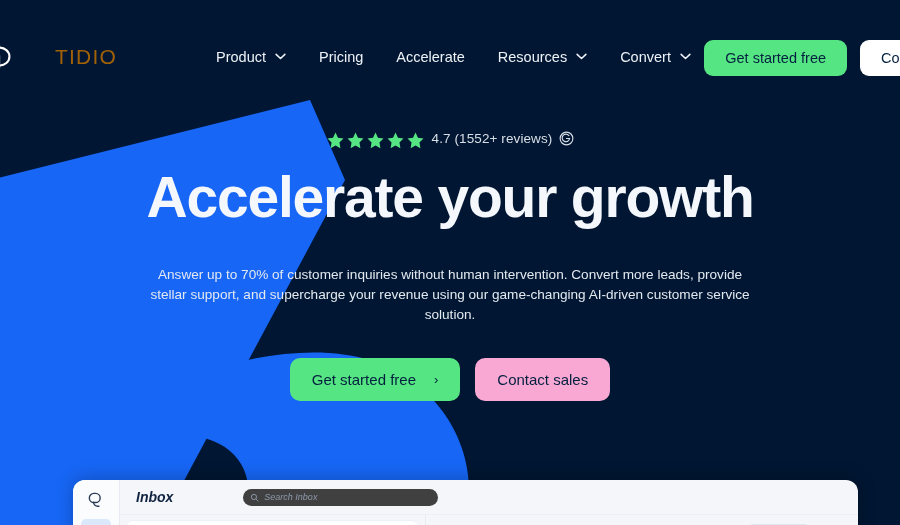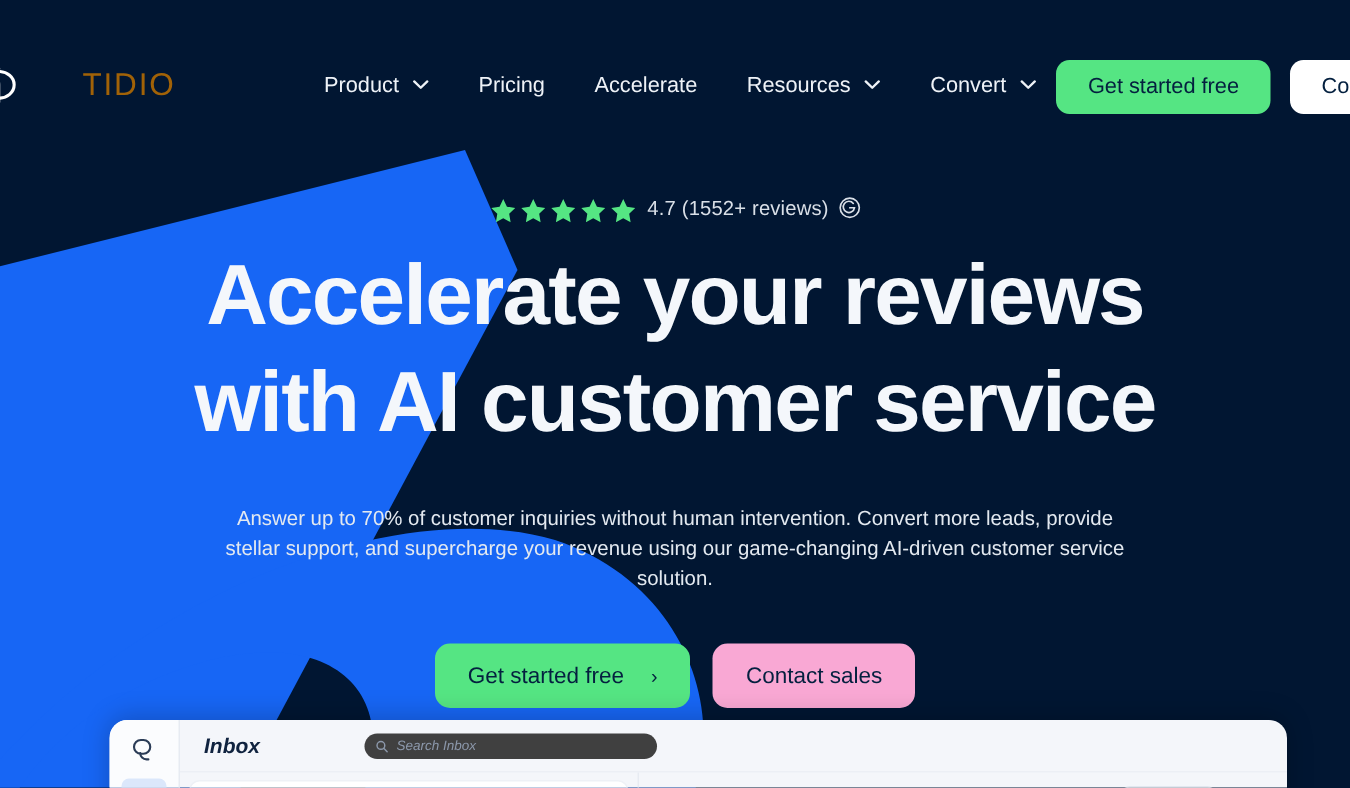--- a/index.html
+++ b/index.html
@@ -234,22 +234,21 @@
         </svg>
     </span>
     <span class="rating-text">4.7 (1552+ reviews)</span>
     <svg class="g2" viewBox="0 0 24 24">
       <circle cx="12" cy="12" r="10.2" fill="none" stroke="#d9dfe7" stroke-width="1.8"></circle>
       <path d="M15.8 7.4 A6 6 0 1 0 17 12 L12 12" fill="none" stroke="#d9dfe7" stroke-width="1.8" stroke-linecap="round"></path>
     </svg>
   </div>
 
   <h1 class="headline">
-    <div>Accelerate your reviews</div>
-    <div>with AI customer service</div>
+    <div>Accelerate your growth</div>
   </h1>
 
   <p class="subhead">
     <span>Answer up to 70% of customer inquiries without human intervention. Convert more leads, provide stellar</span>
     <span>support, and supercharge your revenue using our game-changing AI-driven customer service solution.</span>
   </p>
 
   <div class="cta">
     <button class="btn cta-primary">
       <span>Get started free</span>

